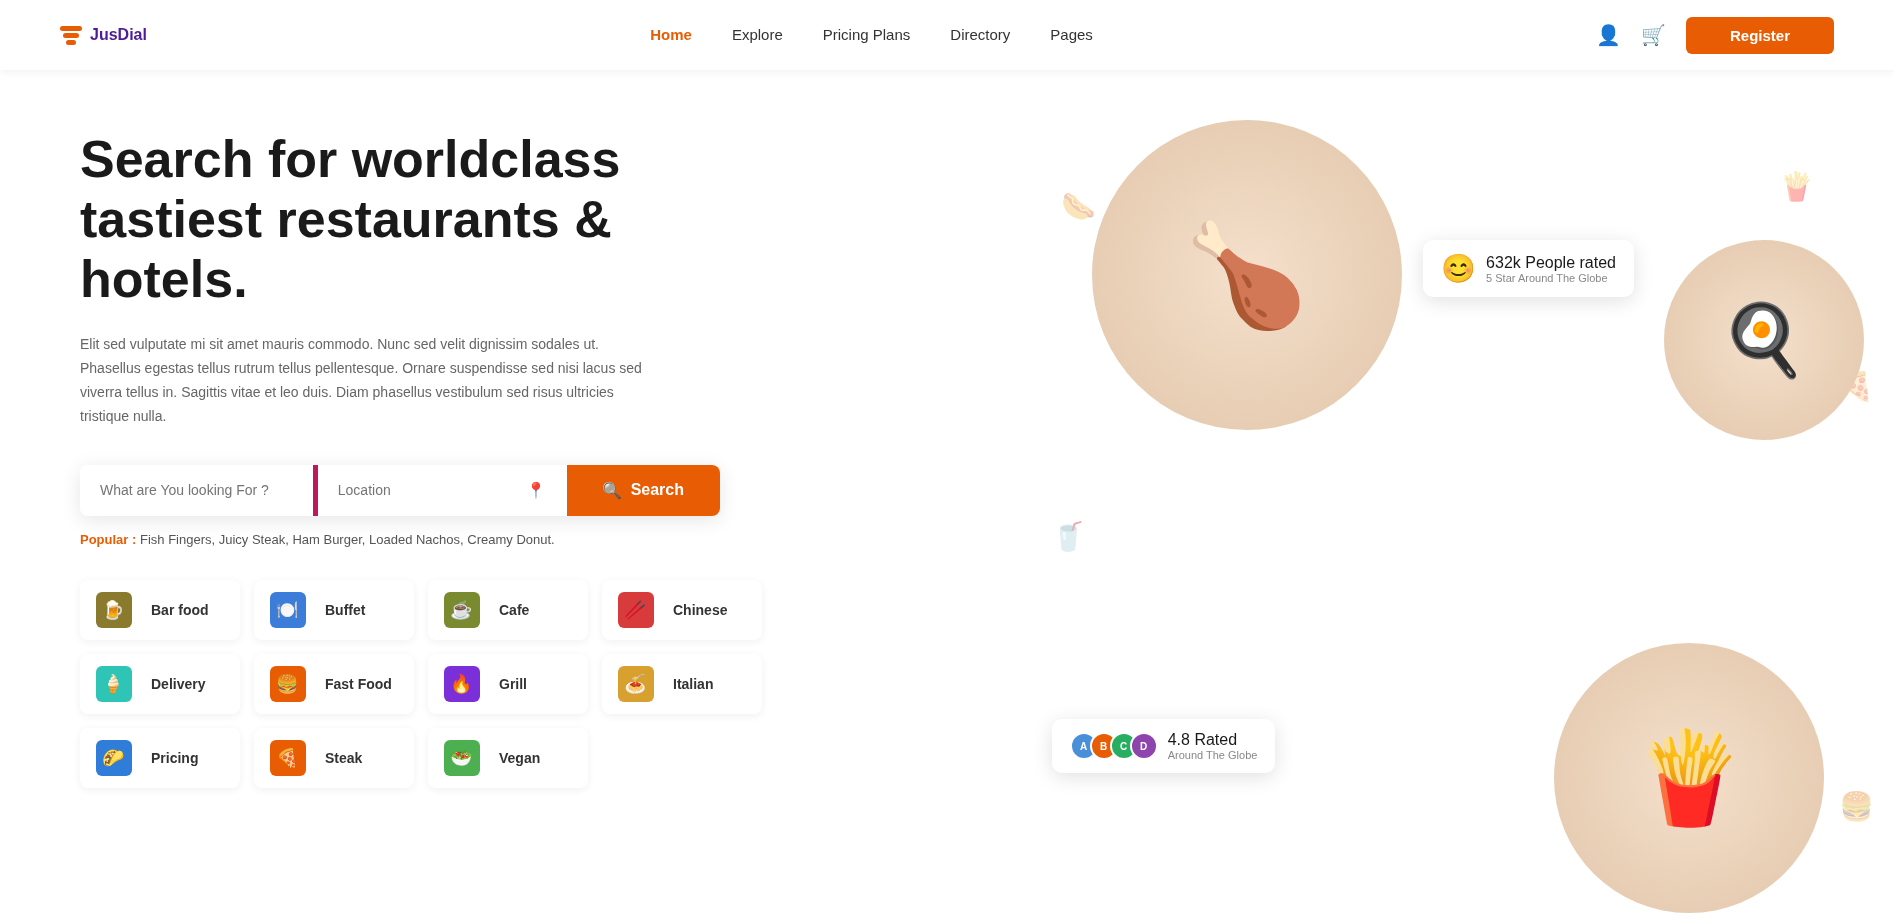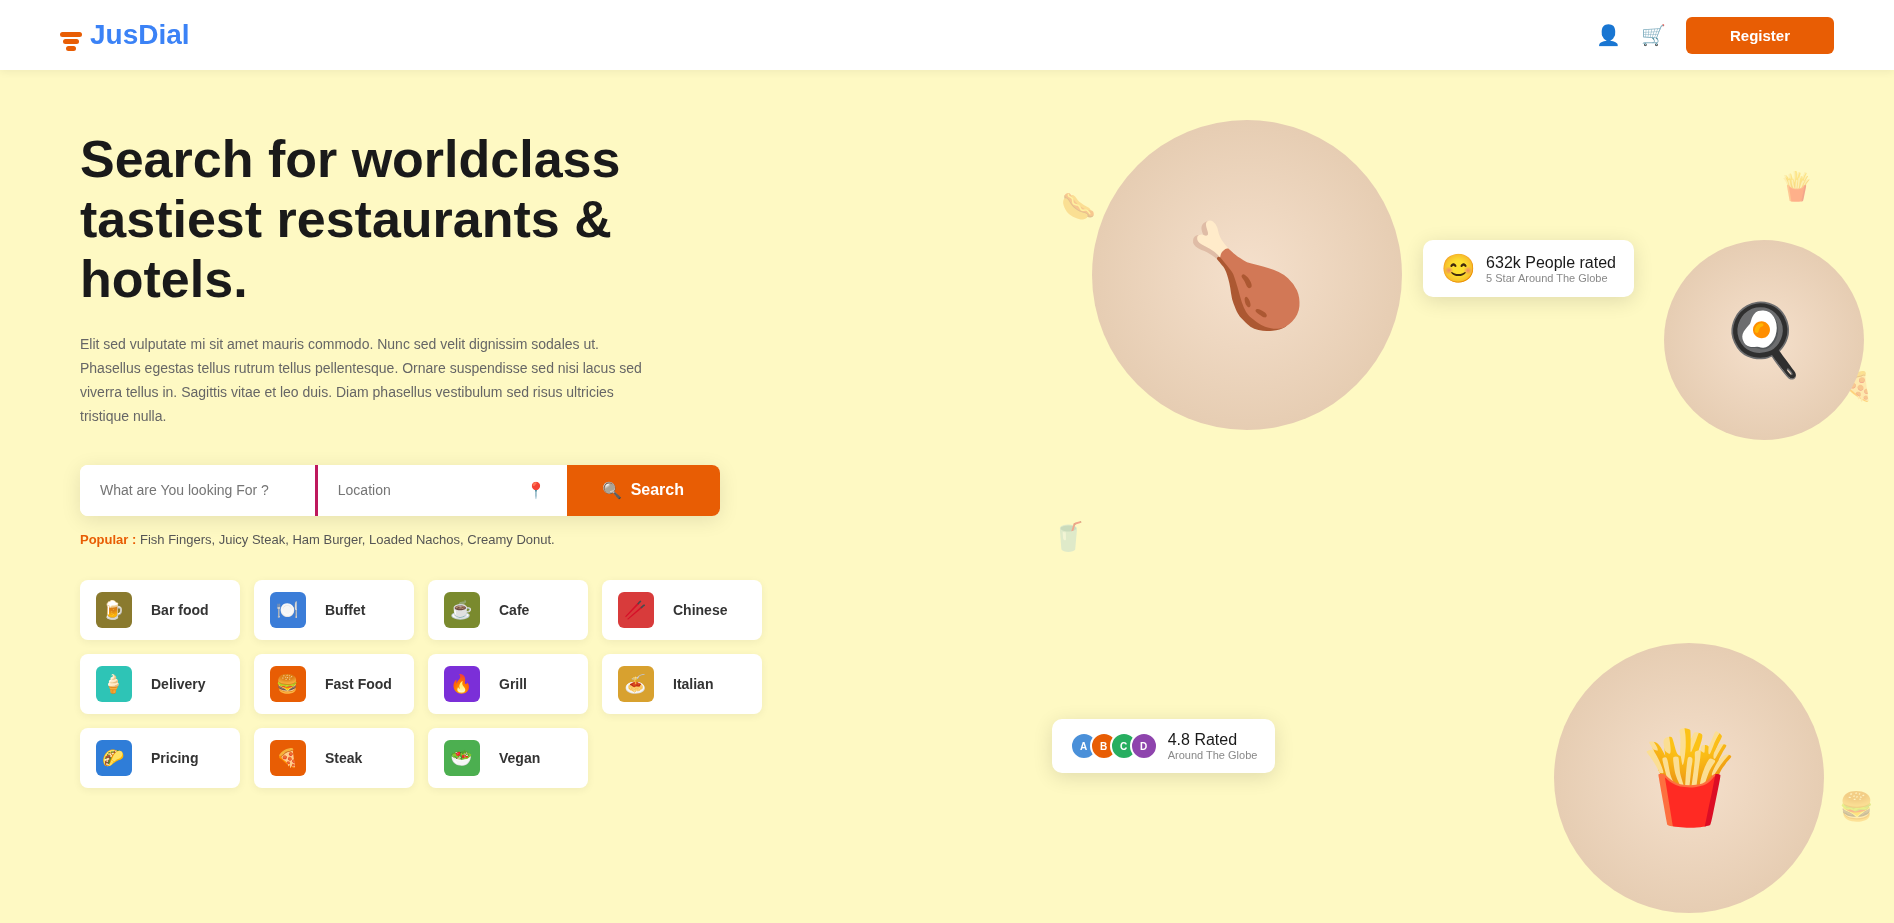--- a/index.html
+++ b/index.html
@@ -17,25 +17,25 @@
       justify-content: space-between;
       padding: 0 60px;
       height: 70px;
       background: #fff;
       box-shadow: 0 2px 8px rgba(0,0,0,0.06);
       position: relative;
       z-index: 10;
     }
     .logo {
       display: flex;
-      align-items: flex-end;
+      align-items: center;
       gap: 8px;
       font-weight: 800;
-      font-size: 28px;
-      color: #3b82f6;
+      font-size: 16px;
+      color: #4c1d95;
     }
     .logo-icon {
       display: flex;
       flex-direction: column;
       gap: 2px;
     }
     .logo-icon span {
       display: block;
       height: 5px;
       border-radius: 3px;
@@ -79,21 +79,21 @@
       font-weight: 600;
       cursor: pointer;
     }
 
     
     .hero {
       display: flex;
       position: relative;
       min-height: 853px;
       overflow: hidden;
-      background: #fef9c3;
+      background: #ffffff;
     }
 
     
     .hero-left {
       width: 55%;
       padding: 60px 60px 60px 80px;
       position: relative;
       z-index: 2;
     }
     .hero-title {
@@ -122,21 +122,21 @@
       max-width: 640px;
       margin-bottom: 16px;
     }
     .search-what {
       flex: 1;
       border: none;
       outline: none;
       padding: 16px 20px;
       font-size: 14px;
       color: #999;
-      border-right: 3px solid #be185d;
+      border-right: 5px solid #be185d;
     }
     .search-location {
       flex: 1;
       border: none;
       outline: none;
       padding: 16px 20px;
       font-size: 14px;
       color: #999;
       display: flex;
       align-items: center;
@@ -294,20 +294,27 @@
 <nav class="navbar">
   <div class="logo">
     <div class="logo-icon">
       <span></span>
       <span></span>
       <span></span>
     </div>
     <span>JusDial</span>
   </div>
 
+  <ul class="nav-links">
+    <li><a href="#" class="active">Home</a></li>
+    <li><a href="#">Explore</a></li>
+    <li><a href="#">Pricing Plans</a></li>
+    <li><a href="#">Directory</a></li>
+    <li><a href="#">Pages</a></li>
+  </ul>
 
   <div class="nav-actions">
     <span class="nav-icon">👤</span>
     <span class="nav-icon">🛒</span>
     <button class="register-btn">Register</button>
   </div>
 </nav>
 
 <section class="hero">
 

